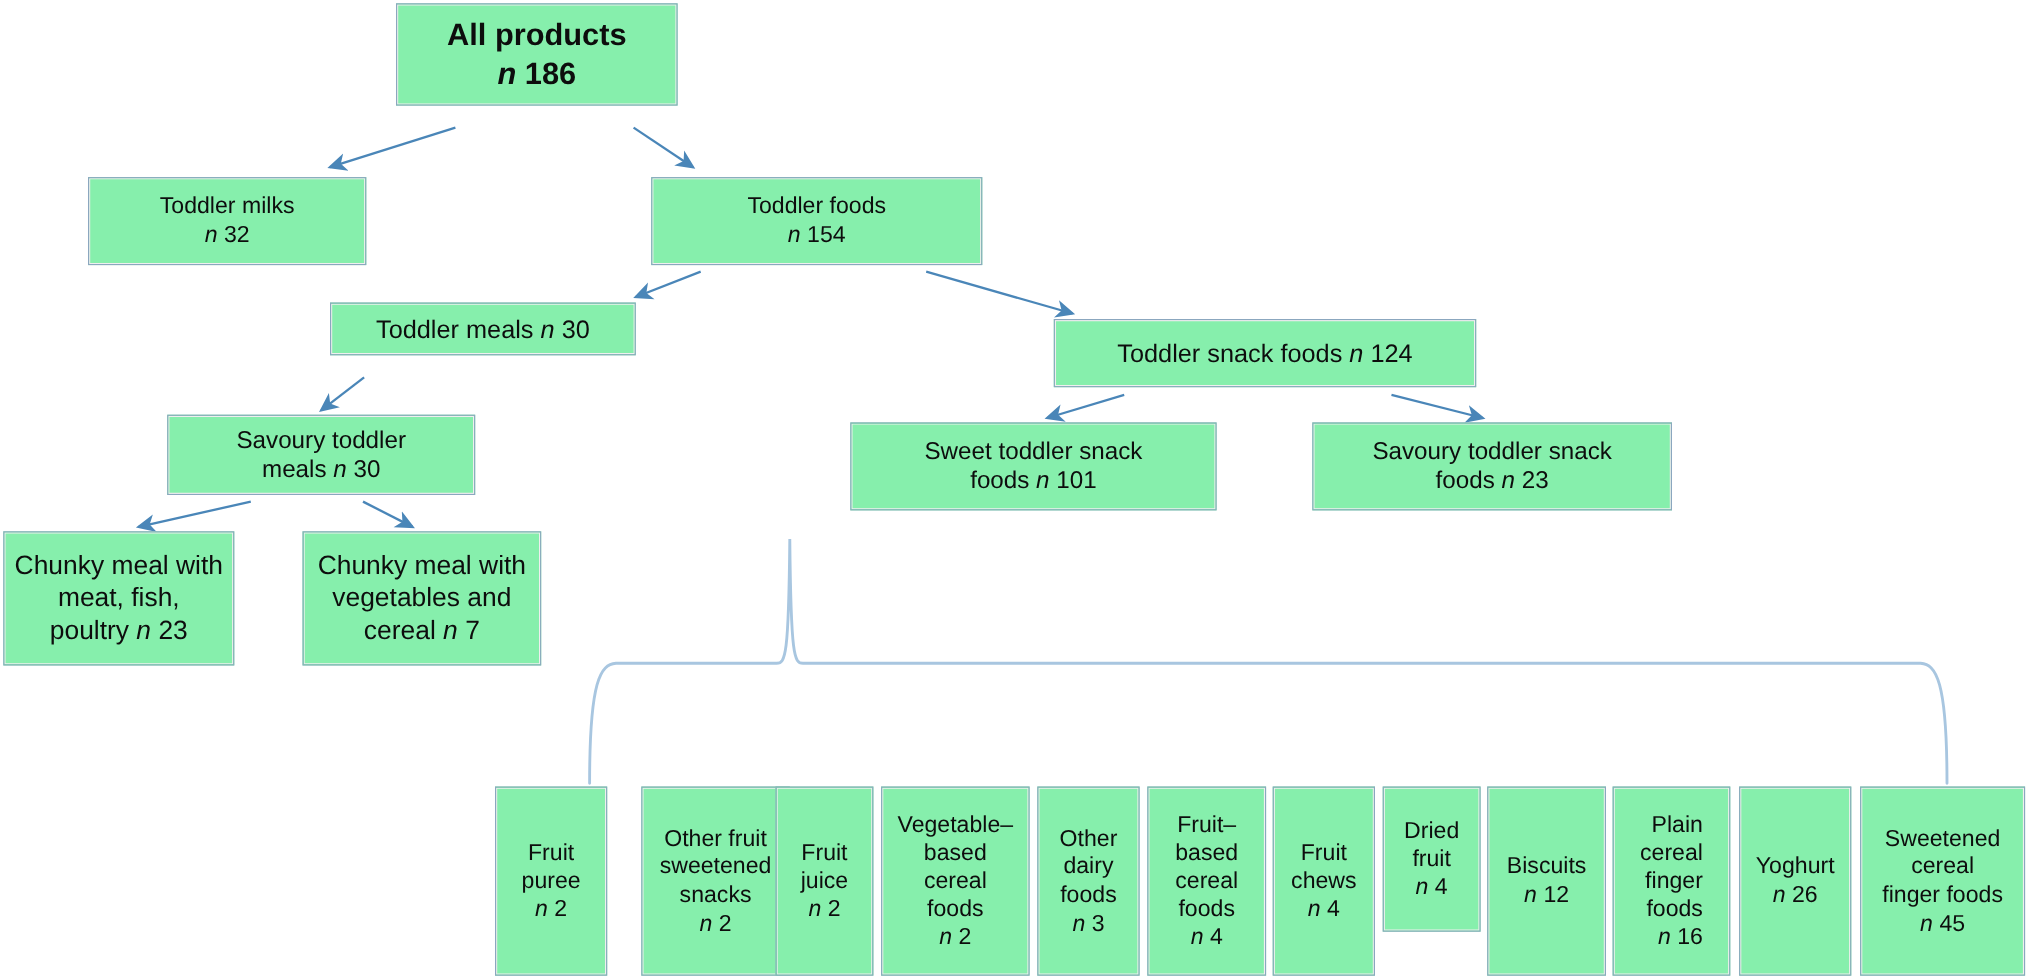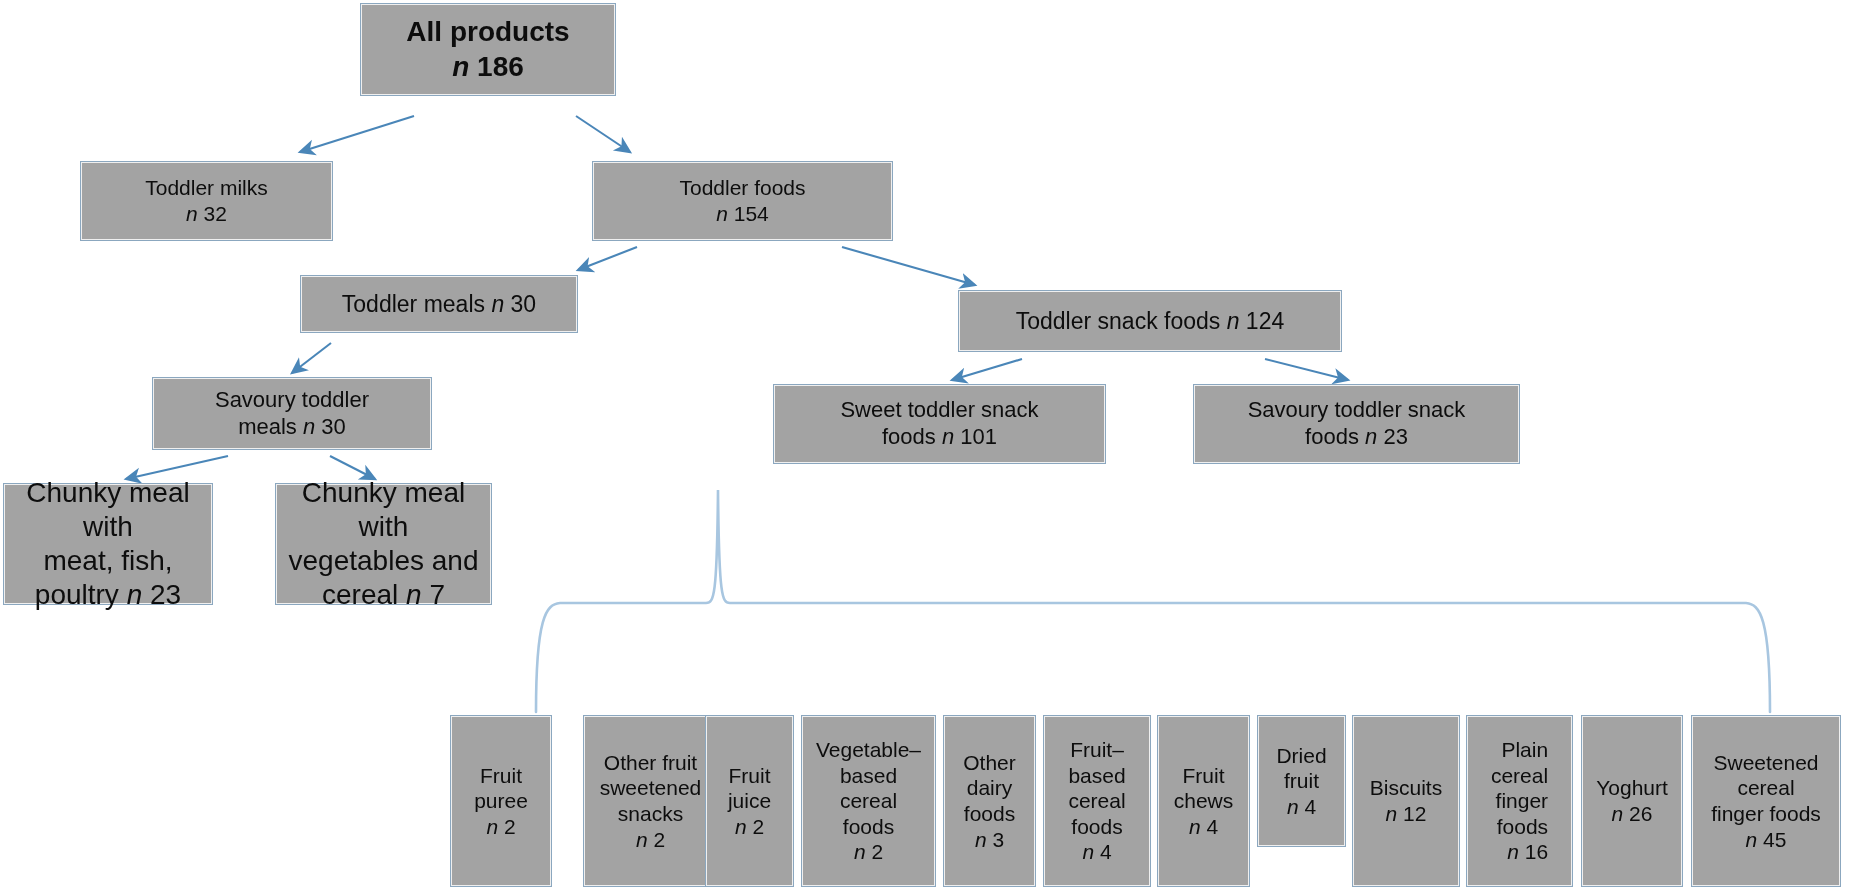--- a/index.html
+++ b/index.html
@@ -20,40 +20,40 @@
     position: absolute;
     left: 0;
     top: 0;
     width: 1850px;
     height: 891px;
     pointer-events: none;
   }
   .node {
     position: absolute;
     box-sizing: border-box;
-    background: #a3a3a3;
+    background: #86efac;
     border: 1.6px solid #8ba7bf;
     display: flex;
     align-items: center;
     justify-content: center;
     text-align: center;
     color: #0d0d0d;
     line-height: 1.22;
     padding: 2px 6px;
     box-shadow: inset 0 0 0 1px #efefef;
   }
   .node .txt {
     display: block;
     white-space: pre-line;
   }
   .lvl0 { font-size: 28px; font-weight: bold; }
   .lvl1 { font-size: 21px; }
   .lvl2 { font-size: 23px; }
   .lvl3 { font-size: 22px; }
-  .lvl4 { font-size: 28px; }
+  .lvl4 { font-size: 24px; }
   .leaf { font-size: 21px; }
   .n-ital { font-style: italic; }
 </style>
 </head>
 <body>
 
 <div id="canvas">
 
   <svg id="connectors" viewBox="0 0 1850 891" xmlns="http://www.w3.org/2000/svg">
     <defs>
@@ -80,21 +80,21 @@
     <span class="txt">All products<br><i class="n-ital">n</i> 186</span>
   </div>
 
   <div class="node lvl1" style="left:80px;top:161px;width:253px;height:80px;">
     <span class="txt">Toddler milks<br><i class="n-ital">n</i> 32</span>
   </div>
   <div class="node lvl1" style="left:592px;top:161px;width:301px;height:80px;justify-content:center;">
     <span class="txt">Toddler foods<br><i class="n-ital">n</i> 154</span>
   </div>
 
-  <div class="node lvl2" style="left:300px;top:275px;width:278px;height:58px;">
+  <div class="node lvl2" style="left:300px;top:275px;width:278px;height:48px;">
     <span class="txt">Toddler meals <i class="n-ital">n</i> 30</span>
   </div>
   <div class="node lvl2" style="left:958px;top:290px;width:384px;height:62px;">
     <span class="txt">Toddler snack foods <i class="n-ital">n</i> 124</span>
   </div>
 
   <div class="node lvl3" style="left:152px;top:377px;width:280px;height:73px;">
     <span class="txt">Savoury toddler<br>meals <i class="n-ital">n</i> 30</span>
   </div>
   <div class="node lvl3" style="left:773px;top:384px;width:333px;height:80px;">

